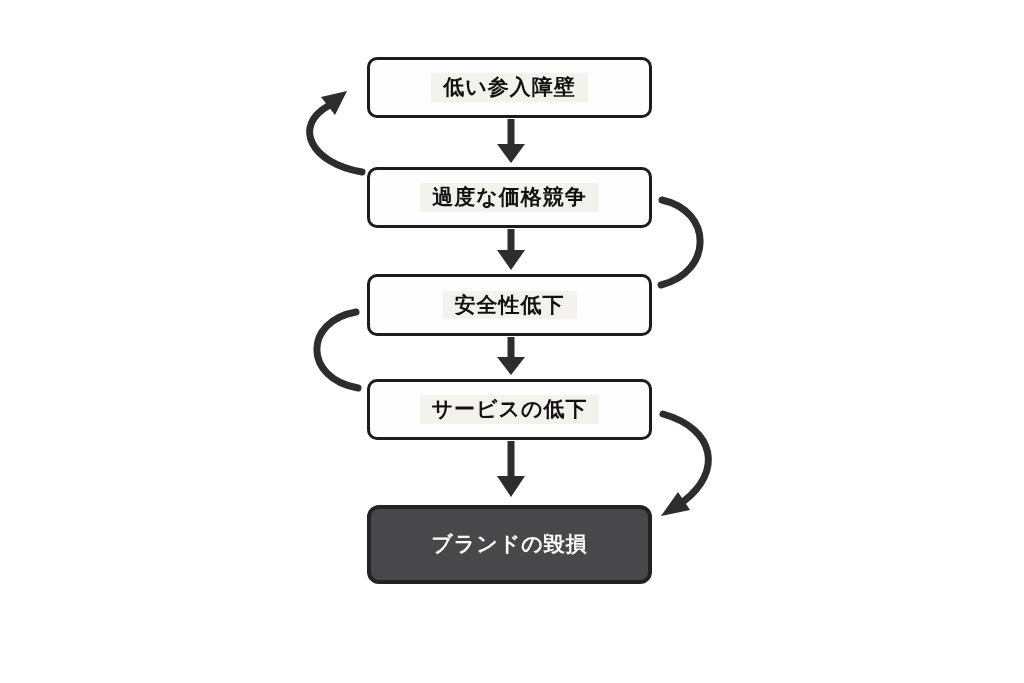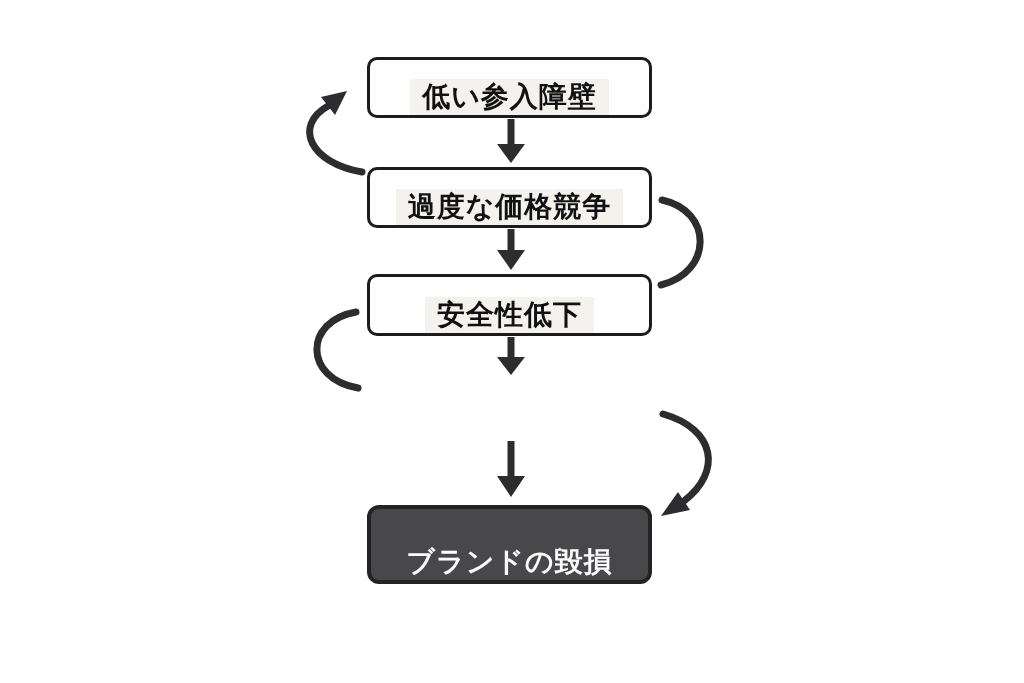--- a/index.html
+++ b/index.html
@@ -36,25 +36,25 @@
   .node {
     position: absolute;
     left: 367px;
     width: 285px;
     height: 61px;
     box-sizing: border-box;
     background: var(--node-bg, #fefefe);
     border: 3px solid var(--node-border, #1c1c1e);
     border-radius: 10px;
     display: flex;
-    align-items: flex-end;
+    align-items: center;
     justify-content: center;
     z-index: 2;
     color: var(--node-text, #111113);
-    font-size: 28px;
+    font-size: 21px;
     font-weight: 700;
     letter-spacing: 1px;
     white-space: nowrap;
   }
   .node .band {
     background: var(--band-bg, #f4f2ec);
     padding: 2px 12px;
     line-height: 1.15;
   }
   .node.dark {
@@ -106,18 +106,21 @@
   </div>
 
   <div class="node" id="node-2">
     <span class="band">過度な価格競争</span>
   </div>
 
   <div class="node" id="node-3">
     <span class="band">安全性低下</span>
   </div>
 
+  <div class="node" id="node-4">
+    <span class="band">サービスの低下</span>
+  </div>
 
   <div class="node dark" id="node-5">
     <span class="band">ブランドの毀損</span>
   </div>
 
 </div>
 
 </body></html>

